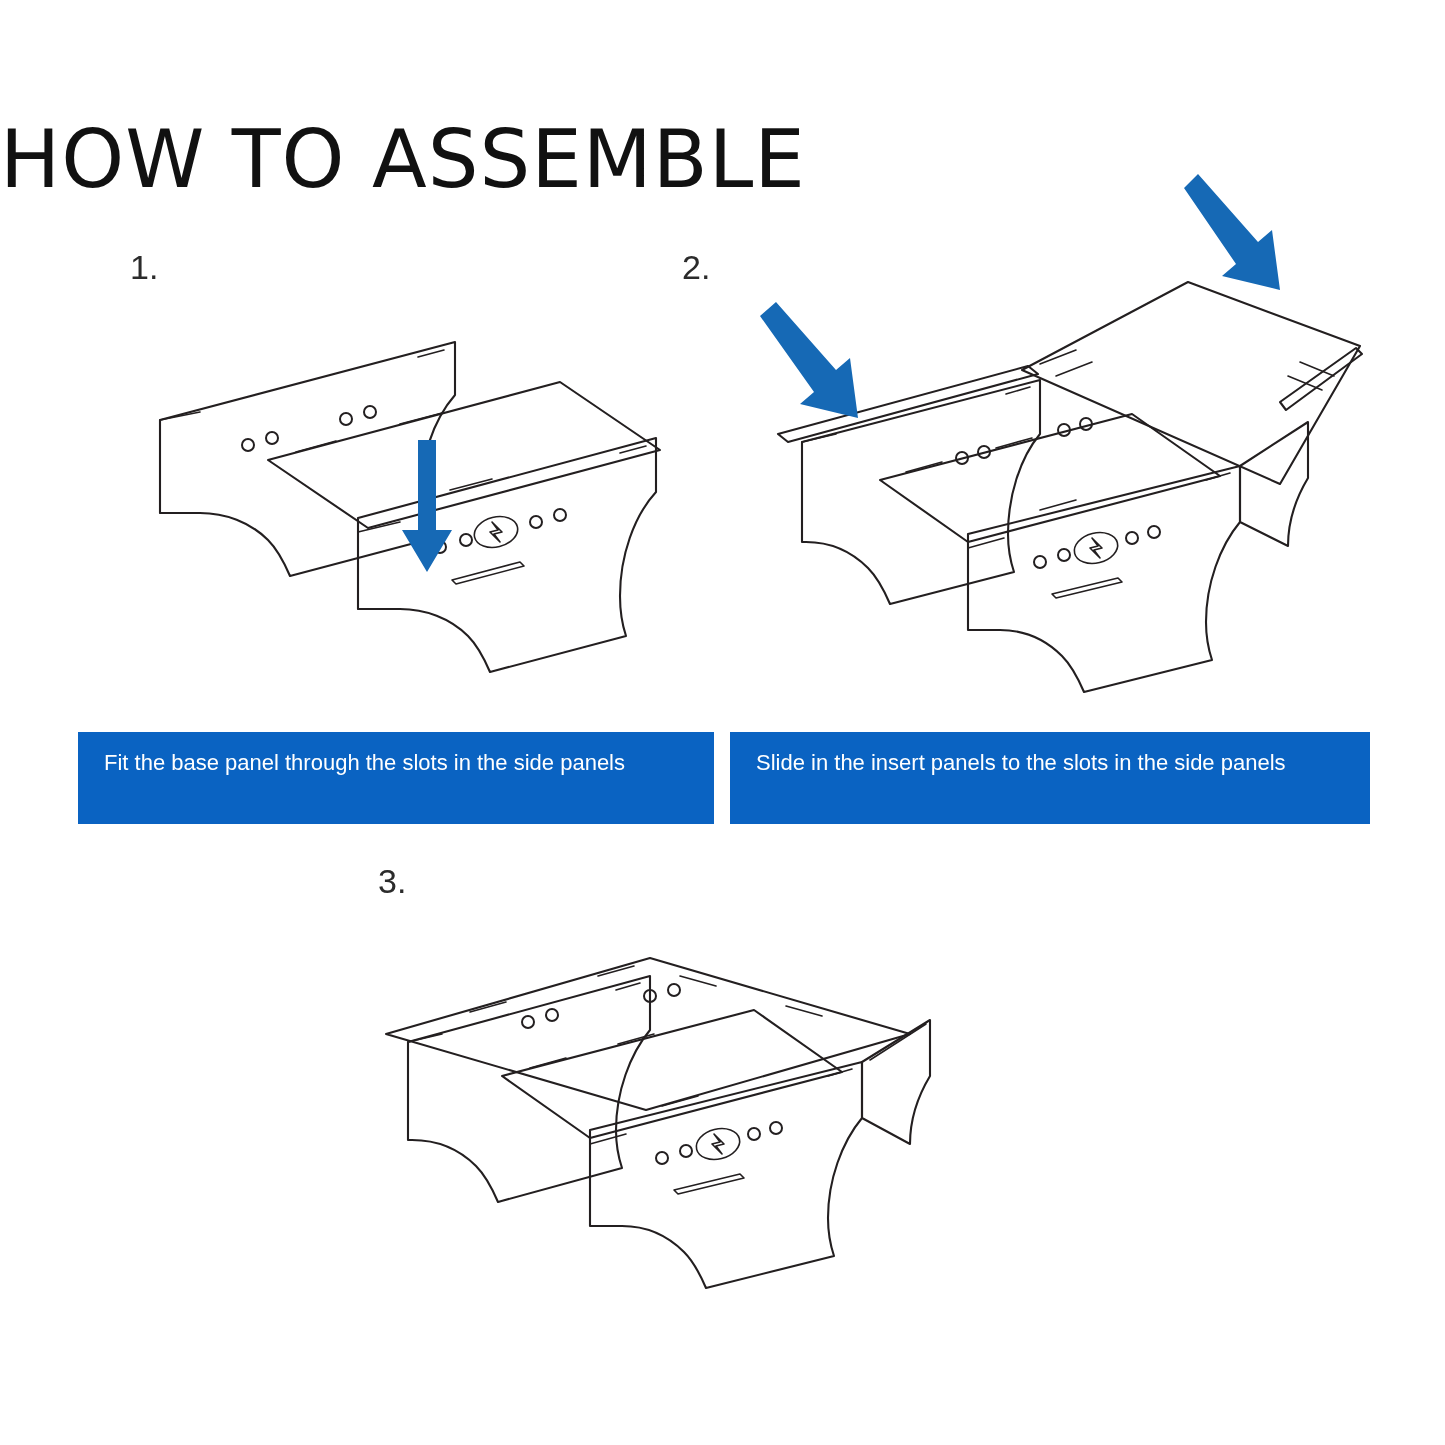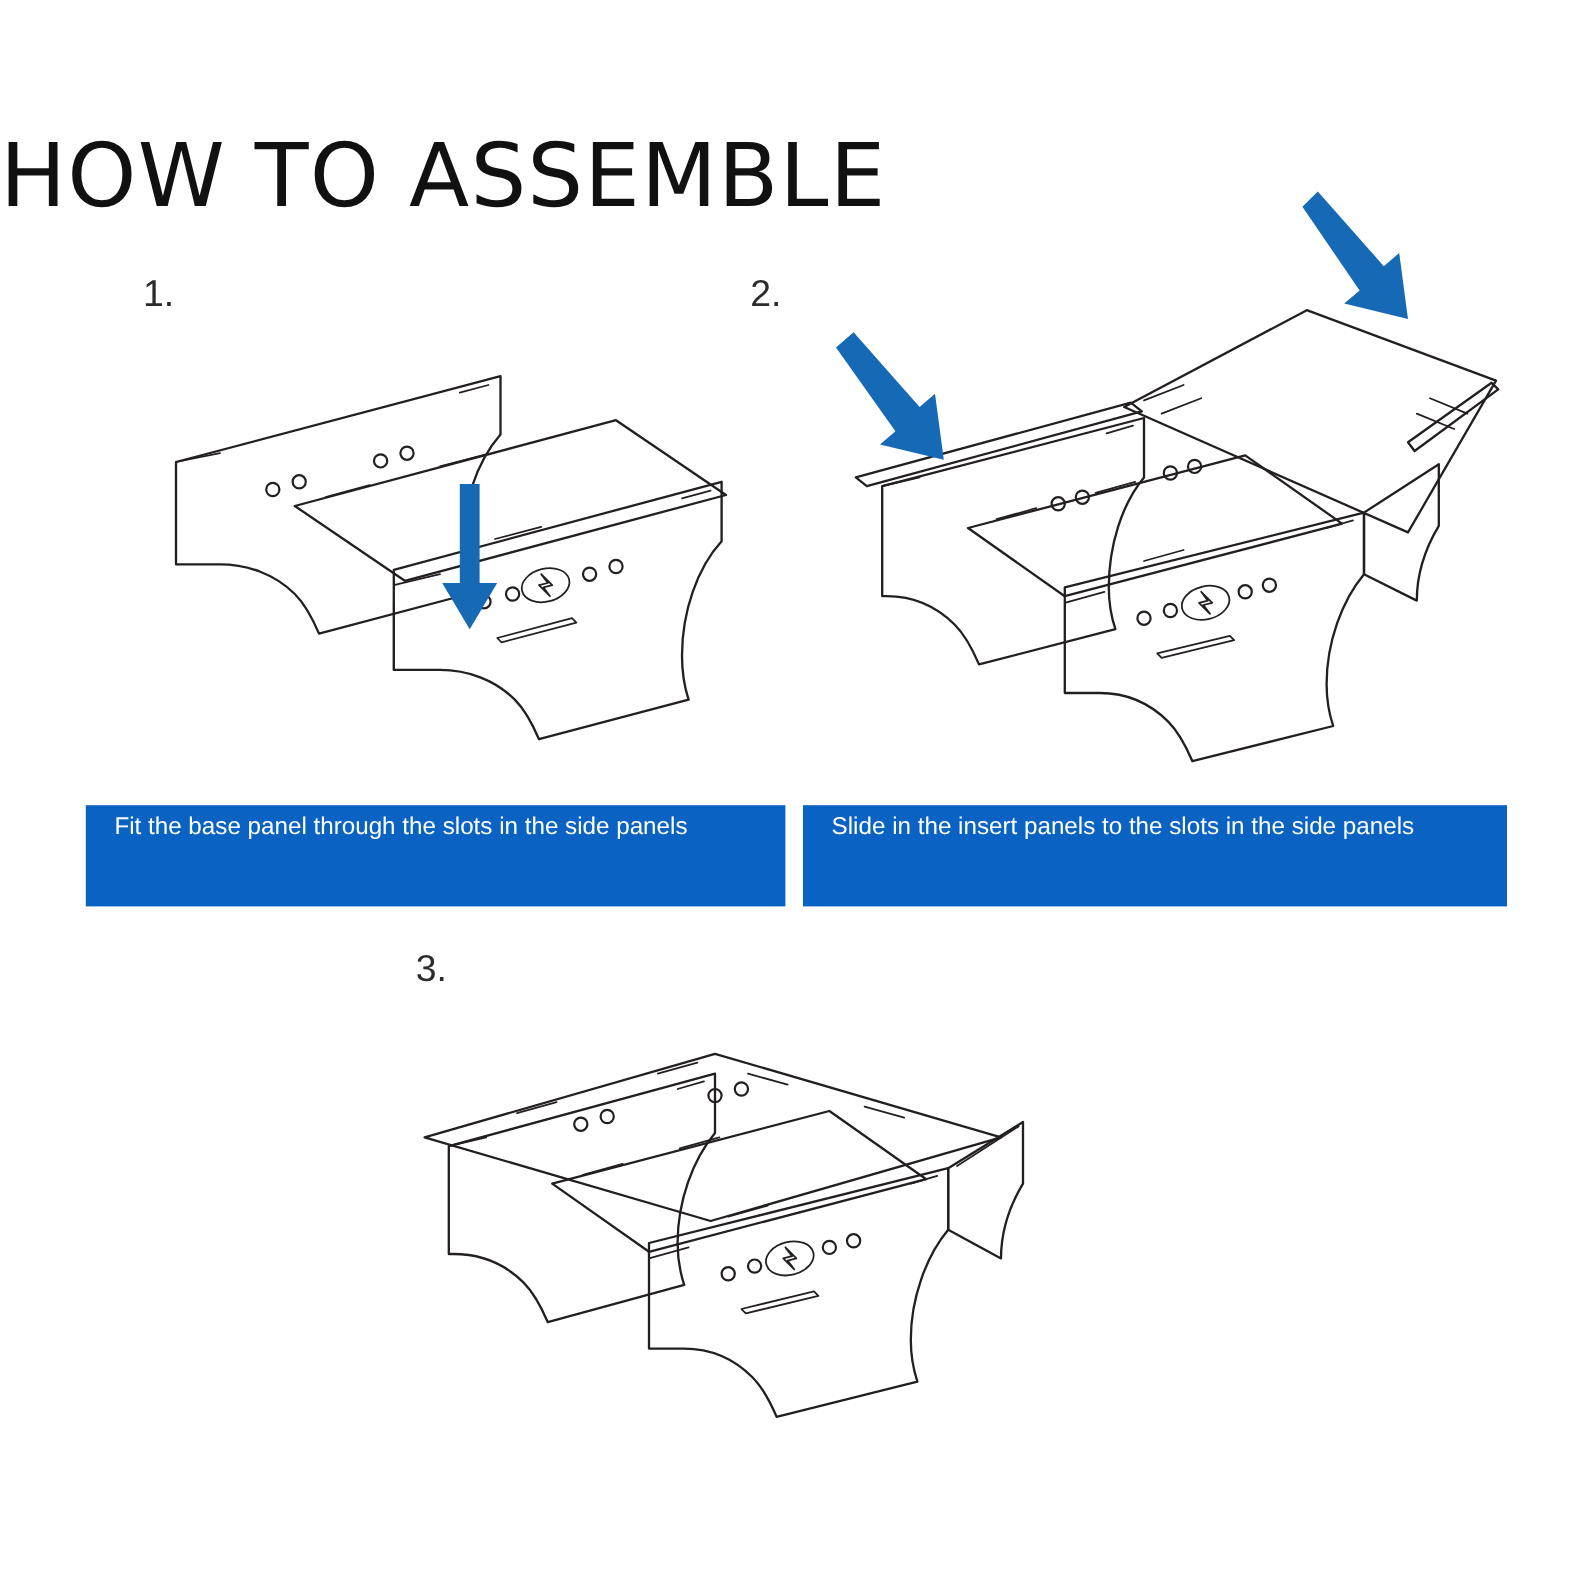--- a/index.html
+++ b/index.html
@@ -42,21 +42,21 @@
     font-size: 34px;
     color: #2b2b2b;
     font-family: "Liberation Sans", sans-serif;
   }
   .caption {
     position: absolute;
     background: #0a63c2;
     color: #ffffff;
     font-size: 22px;
     line-height: 30px;
-    padding: 4px 22px 18px 26px;
+    padding: 16px 22px 18px 26px;
     box-sizing: border-box;
   }
 
   
   #step1-number { left: 130px; top: 248px; }
   #step1-art   { left: 100px; top: 300px; width: 640px; height: 420px; }
   #step1-caption { left: 78px; top: 732px; width: 636px; height: 92px; }
 
   
   #step2-number { left: 682px; top: 248px; }

